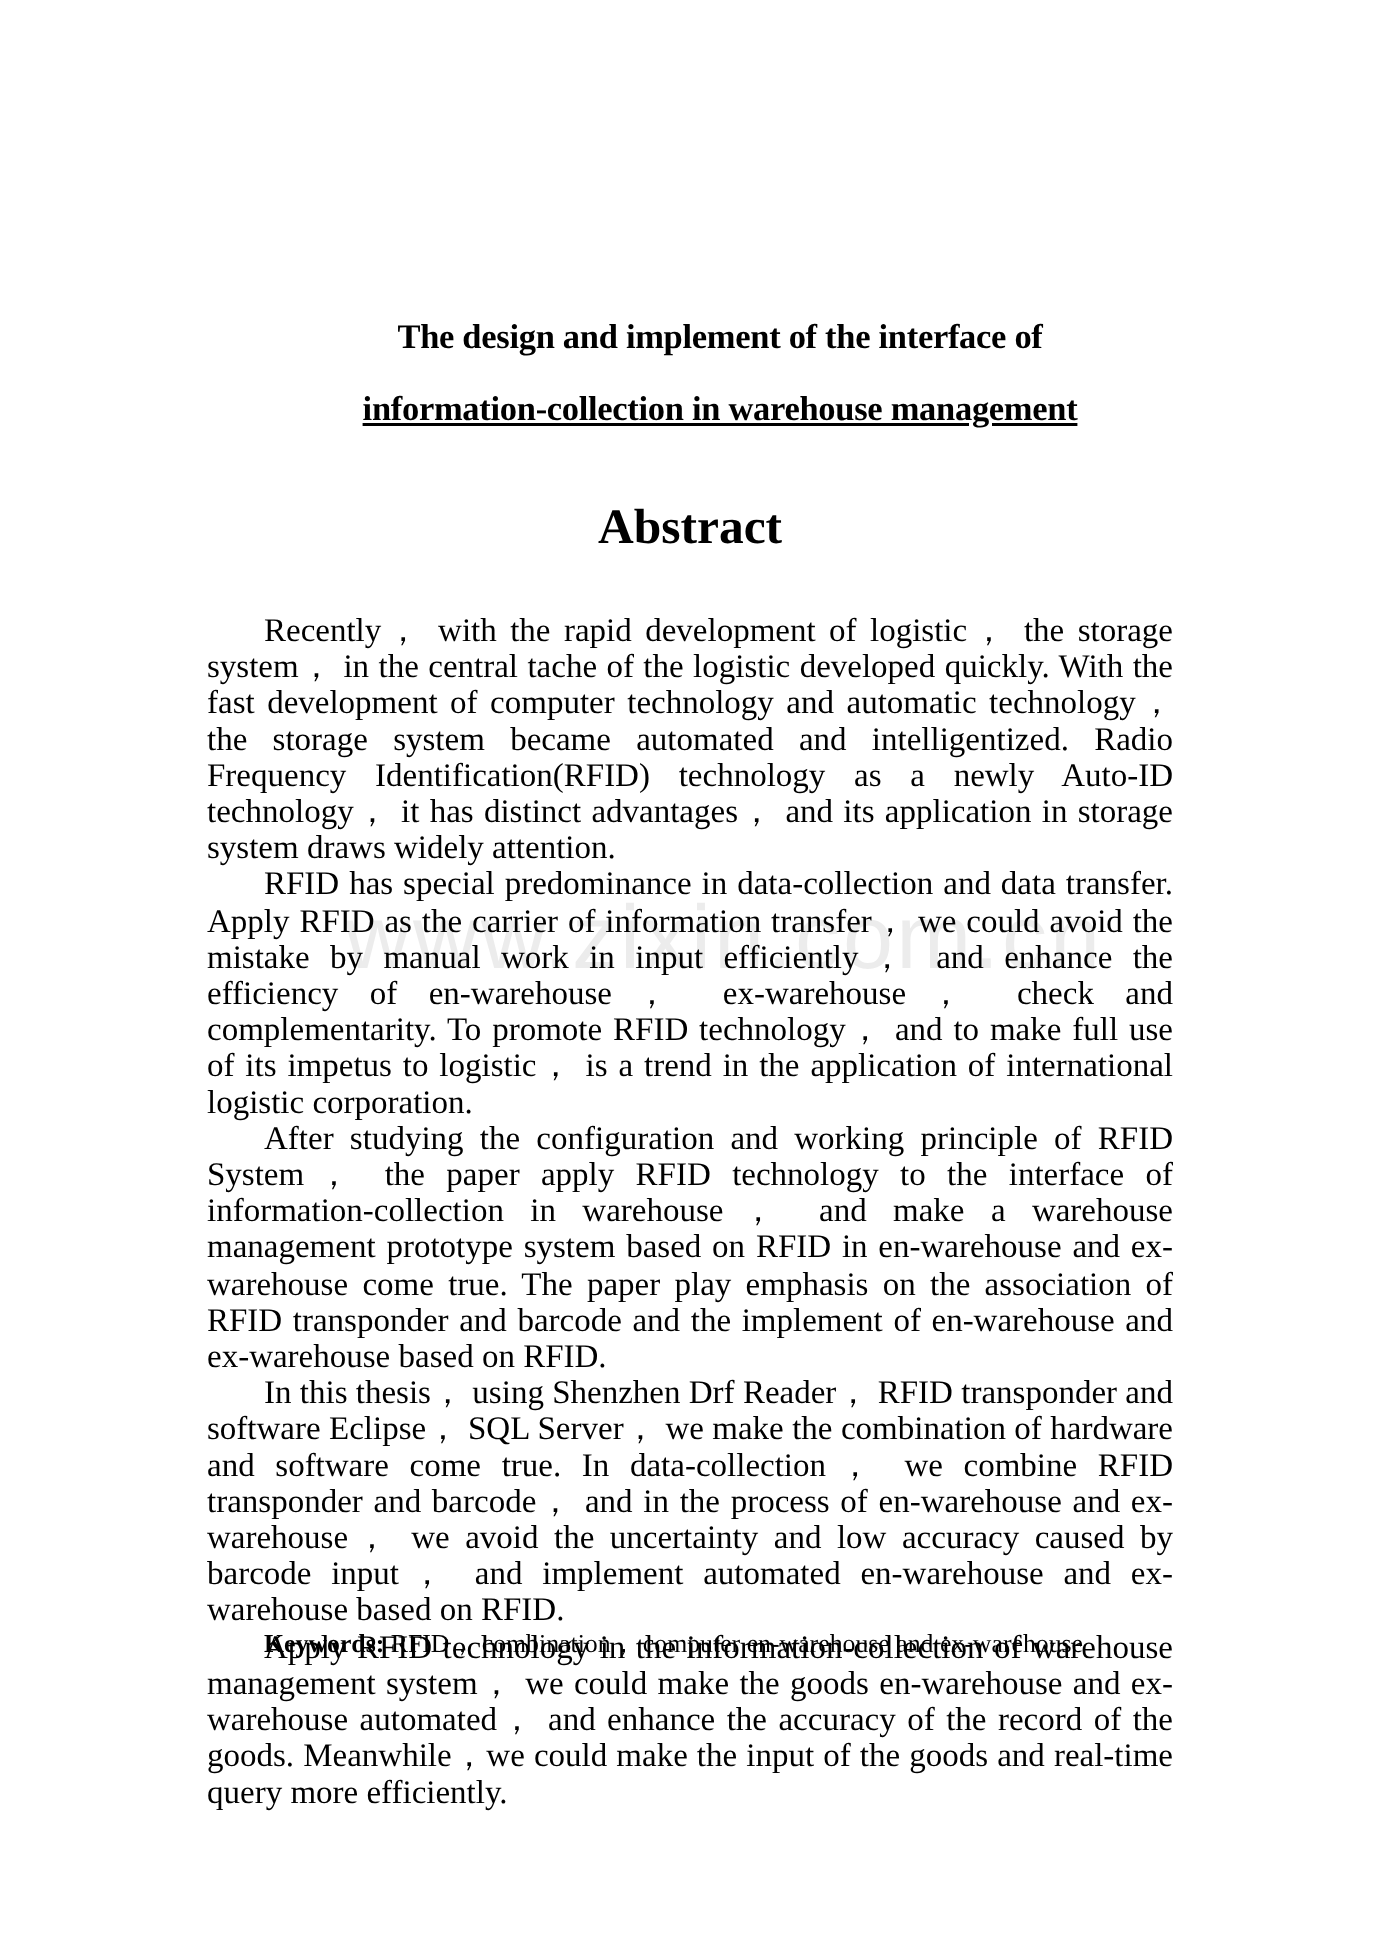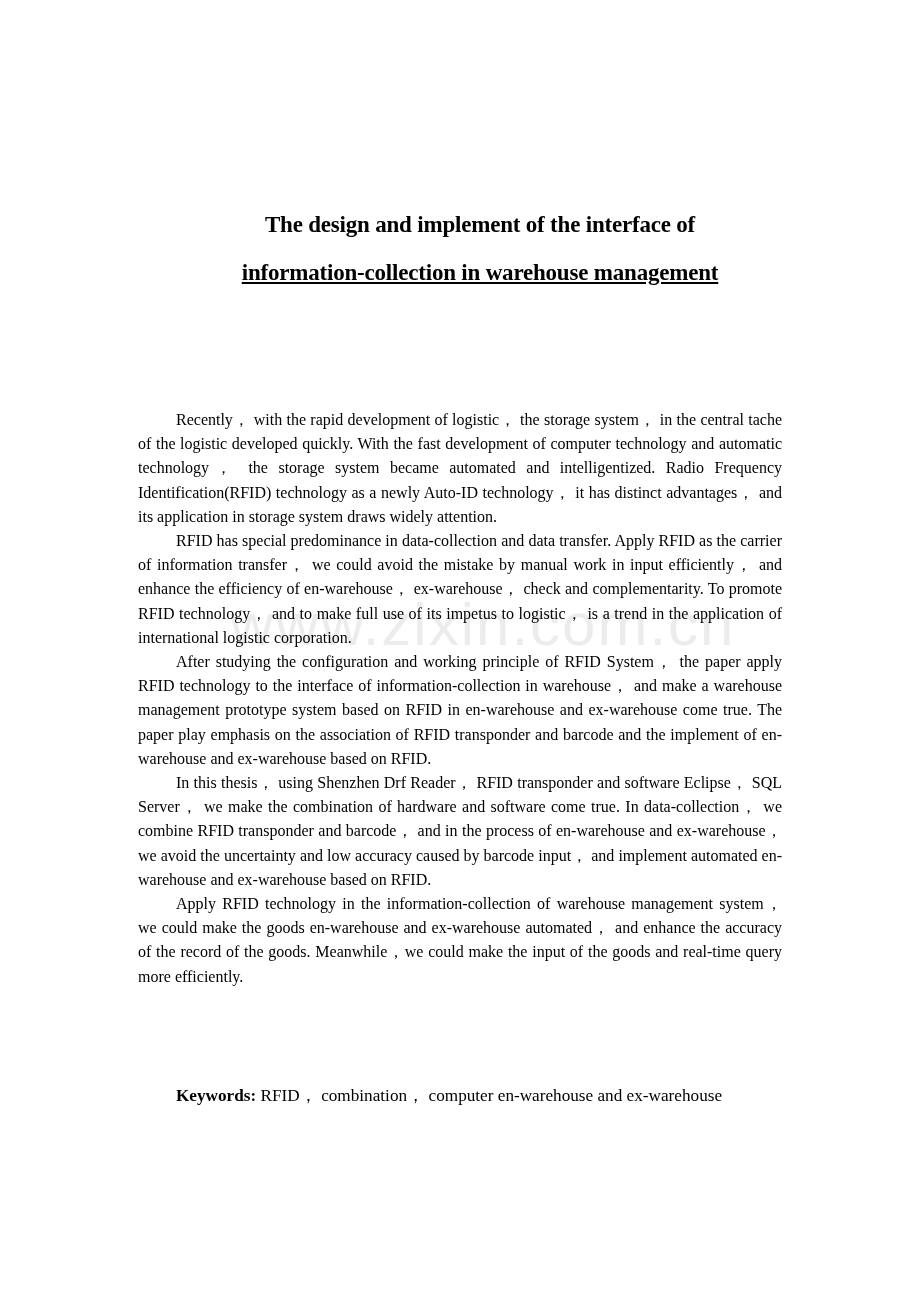--- a/index.html
+++ b/index.html
@@ -40,21 +40,21 @@
       top: 334px;
       text-align: center;
       font-weight: bold;
       font-size: 33px;
     }
     .body-text {
       position: absolute;
       left: 138px;
       width: 644px;
       top: 408px;
-      font-size: 16px;
+      font-size: 22px;
       line-height: 24.2px;
     }
     .body-text p {
       margin: 0;
       text-indent: 38px;
       text-align: justify;
     }
     .keywords {
       position: absolute;
       left: 176px;
@@ -83,20 +83,21 @@
 </head>
 <body>
 
 <div class="page">
 
   <div class="watermark">www.zixin.com.cn</div>
 
   <div class="title l1">The design and implement of the interface of</div>
   <div class="title l2">information-collection in warehouse management</div>
 
+  <div class="abstract-heading">Abstract</div>
 
   <div class="body-text">
     <p>Recently， with the rapid development of logistic， the storage system， in the central tache of the logistic developed quickly. With the fast development of computer technology and automatic technology， the storage system became automated and intelligentized. Radio Frequency Identification(RFID) technology as a newly Auto-ID technology， it has distinct advantages， and its application in storage system draws widely attention.</p>
     <p>RFID has special predominance in data-collection and data transfer. Apply RFID as the carrier of information transfer， we could avoid the mistake by manual work in input efficiently， and enhance the efficiency of en-warehouse， ex-warehouse， check and complementarity. To promote RFID technology， and to make full use of its impetus to logistic， is a trend in the application of international logistic corporation.</p>
     <p>After studying the configuration and working principle of RFID System， the paper apply RFID technology to the interface of information-collection in warehouse， and make a warehouse management prototype system based on RFID in en-warehouse and ex-warehouse come true. The paper play emphasis on the association of RFID transponder and barcode and the implement of en-warehouse and ex-warehouse based on RFID.</p>
     <p>In this thesis， using Shenzhen Drf Reader， RFID transponder and software Eclipse， SQL Server， we make the combination of hardware and software come true. In data-collection， we combine RFID transponder and barcode， and in the process of en-warehouse and ex-warehouse， we avoid the uncertainty and low accuracy caused by barcode input， and implement automated en-warehouse and ex-warehouse based on RFID.</p>
     <p>Apply RFID technology in the information-collection of warehouse management system， we could make the goods en-warehouse and ex-warehouse automated， and enhance the accuracy of the record of the goods. Meanwhile，we could make the input of the goods and real-time query more efficiently.</p>
   </div>
 
   <div class="keywords">

